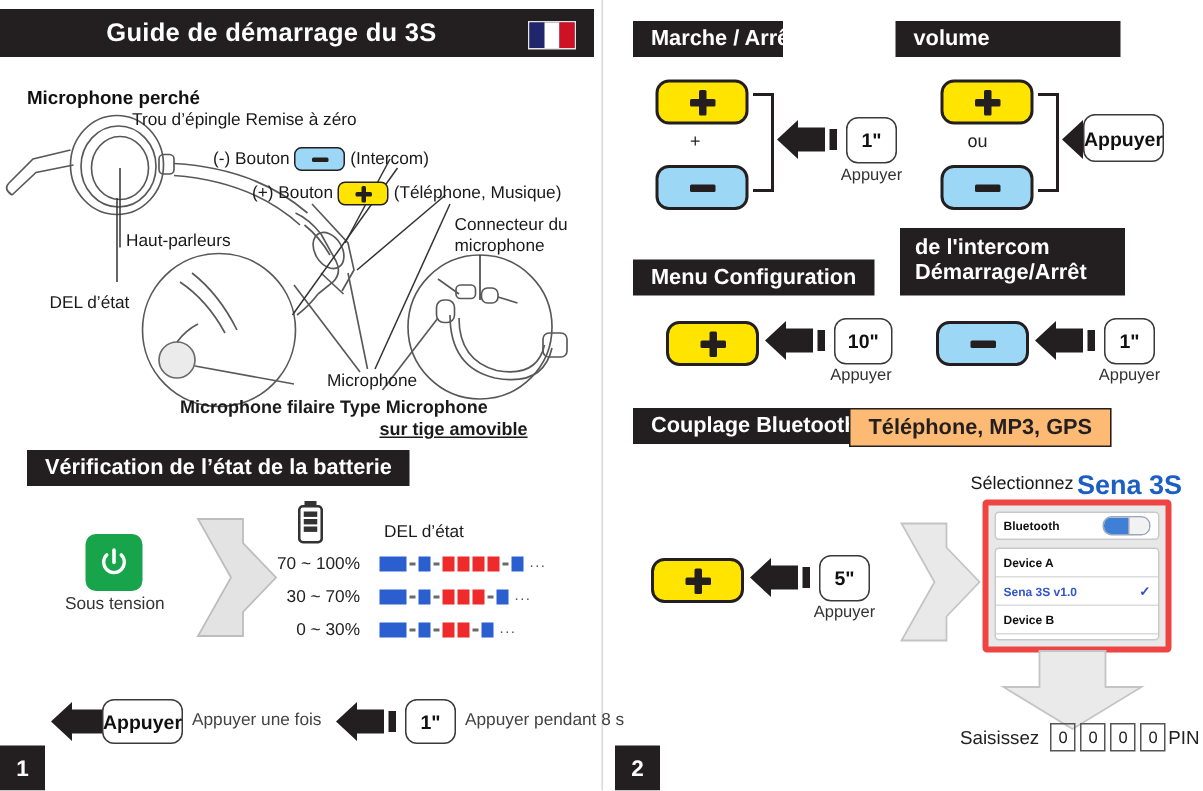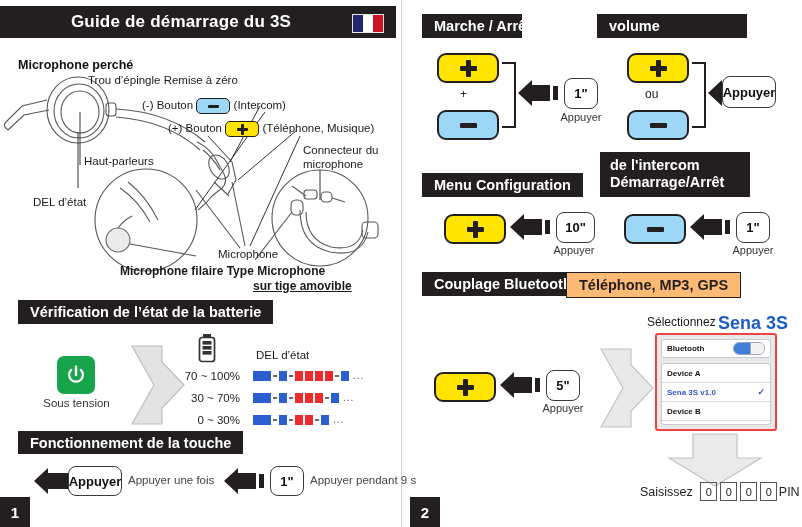--- a/index.html
+++ b/index.html
@@ -68,21 +68,21 @@
   .led{display:block;}
   .led.bl{background:#2b5fd0;}
   .led.rd{background:#ee2a2a;}
   .dash{width:4px;height:2px;background:#6a6a6a;display:block;}
   .dots{font-size:10px;color:#555;letter-spacing:1px;margin-left:2px;}
 
   .greenbtn{position:absolute;width:38px;height:38px;border-radius:7px;background:#18a44b;
             display:flex;align-items:center;justify-content:center;}
 
   
-  .phone{position:absolute;background:#e8e8e8;border:2px solid #ef4444;border-radius:3px;}
+  .phone{position:absolute;background:#e8e8e8;border:4px solid #ef4444;border-radius:3px;}
   .bt-row{position:absolute;left:4px;right:4px;top:4px;height:17px;background:#fff;
           border:1px solid #c9c9c9;border-radius:3px;display:flex;align-items:center;
           justify-content:space-between;padding:0 5px;font-size:8px;font-weight:bold;color:#111;}
   .toggle{width:30px;height:11px;border:1px solid #9aa6bb;border-radius:6px;overflow:hidden;display:flex;}
   .toggle .on{flex:1.1;background:#3f7fd6;}
   .toggle .knob{width:13px;background:#f2f2f2;border-left:1px solid #9aa6bb;}
   .list{position:absolute;left:4px;right:4px;top:28px;bottom:4px;background:#fff;
         border:1px solid #c9c9c9;border-radius:3px;overflow:hidden;}
   .list .item{height:18px;display:flex;align-items:center;justify-content:space-between;
               padding:0 5px;font-size:8px;font-weight:bold;color:#111;
@@ -258,36 +258,33 @@
         <i class="dash"></i>
       <i class="led bl" style="width:8px;height:10px"></i>
         <i class="dash"></i>
       <i class="led rd" style="width:8px;height:10px"></i>
         <i class="led rd" style="width:8px;height:10px"></i>
       <i class="dash"></i>
         <i class="led bl" style="width:8px;height:10px"></i>
       <span class="dots">...</span>
     </div>
 
-    <div class="hdr" style="left:18px;top:431px;height:23px;">
-      <span>Fonctionnement de la touche</span>
-    </div>
 
     <svg style="position:absolute;left:32px;top:468px;" width="40" height="26">
       <path d="M38 5 L16 5 L16 0 L2 13 L16 26 L16 21 L38 21 Z" fill="#231f20"></path>
     </svg>
     <div class="keybox" style="left:68px;top:466px;width:52px;height:28px;">Appuyer</div>
     <div class="lbl" style="left:128px;top:474px;font-size:11.5px;color:#444;">Appuyer une fois</div>
 
     <svg style="position:absolute;left:222px;top:468px;" width="44" height="26">
       <path d="M34 5 L16 5 L16 0 L2 13 L16 26 L16 21 L34 21 Z" fill="#231f20"></path>
       <rect x="37" y="6" width="5" height="14" fill="#231f20"></rect>
     </svg>
     <div class="keybox" style="left:270px;top:466px;width:32px;height:28px;">1"</div>
-    <div class="lbl" style="left:310px;top:474px;font-size:11.5px;color:#444;">Appuyer pendant 9 s</div>
+    <div class="lbl" style="left:310px;top:474px;font-size:11.5px;color:#444;">Appuyer pendant 8 s</div>
 
     <div class="pagenum" style="left:0;">1</div>
   </div>
 
   <div class="col colR">
 
     <div class="hdr" style="left:20px;top:14px;height:24px;width:100px;">
       <span>Marche / Arrêt R</span>
     </div>
 

